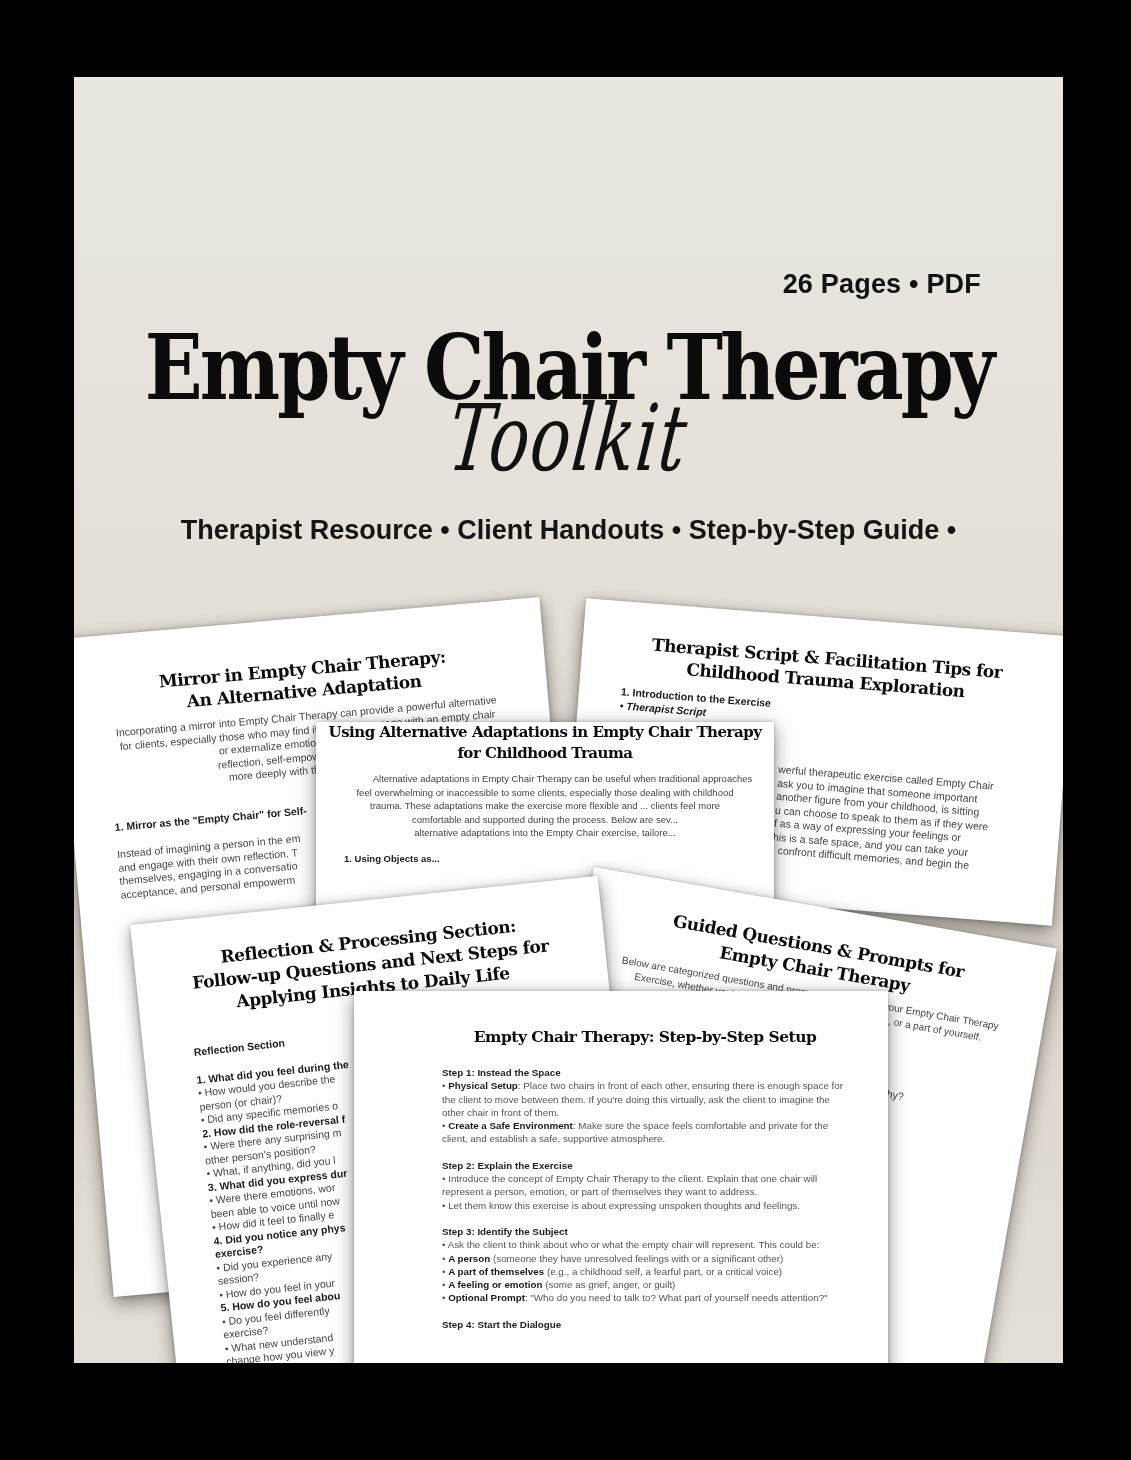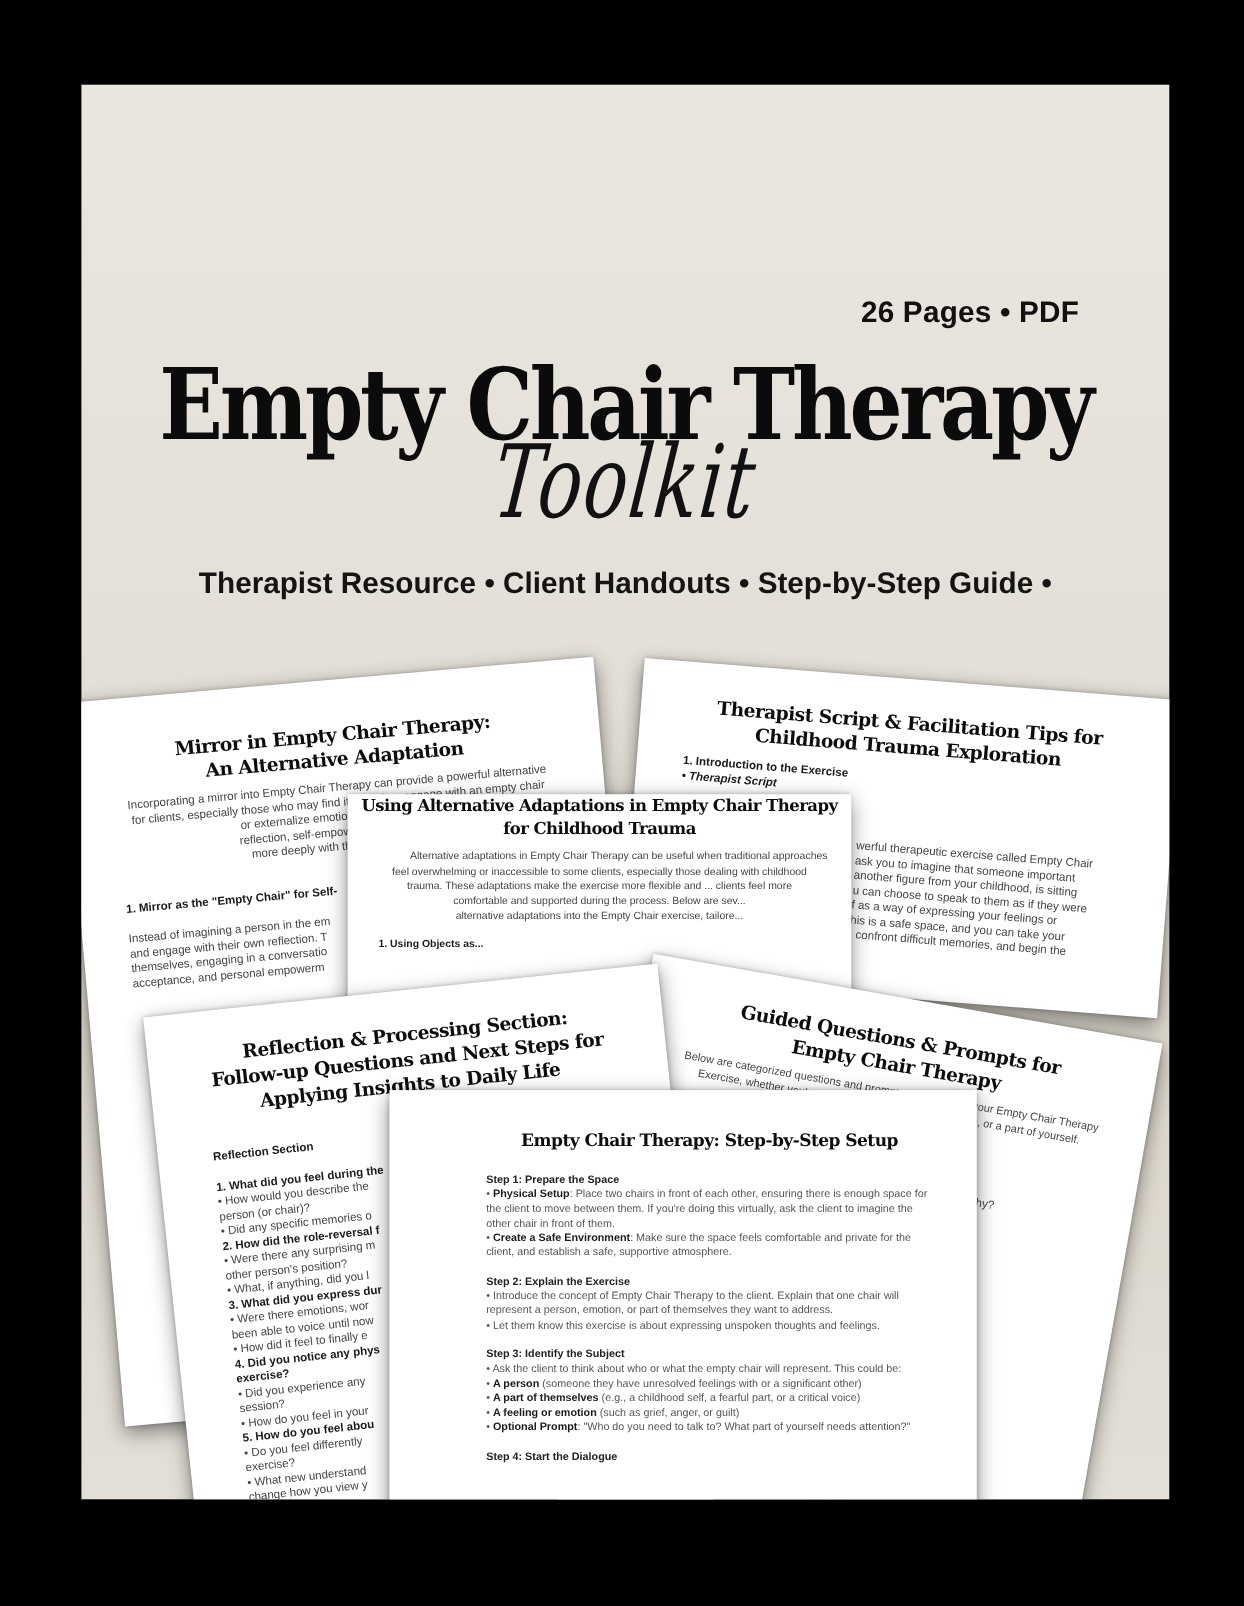--- a/index.html
+++ b/index.html
@@ -156,32 +156,32 @@
       <div class="line">• What new understand</div>
       <div class="line">change how you view y</div>
       <div class="line bold" style="margin-top:14px;">Follow-Up Questions: I</div>
 
     </div>
   </div>
 
   <div class="page" style="left:280px;top:914px;width:486px;height:400px;padding-left:48px;">
     <h3 style="font-size:15.5px;margin-top:36px;">Empty Chair Therapy: Step-by-Step Setup</h3>
     <div style="margin:20px 40px 0 40px;font-size:9.8px;line-height:13.3px;color:#555;">
-      <div class="bold" style="color:#222;">Step 1: Prepare the Space</div>
+      <div class="bold" style="color:#222;">Step 1: Instead the Space</div>
       <div>• <span class="bold">Physical Setup</span><span>: Place two chairs in front of each other, ensuring there is enough space for the client to move between them. If you're doing this virtually, ask the client to imagine the other chair in front of them.</span></div>
       <div>• <span class="bold">Create a Safe Environment</span><span>: Make sure the space feels comfortable and private for the client, and establish a safe, supportive atmosphere.</span></div>
 
       <div class="bold" style="color:#222;margin-top:13px;">Step 2: Explain the Exercise</div>
       <div>• <span>Introduce the concept of Empty Chair Therapy to the client. Explain that one chair will represent a person, emotion, or part of themselves they want to address.</span></div>
       <div>• <span>Let them know this exercise is about expressing unspoken thoughts and feelings.</span></div>
 
       <div class="bold" style="color:#222;margin-top:13px;">Step 3: Identify the Subject</div>
       <div>• <span>Ask the client to think about who or what the empty chair will represent. This could be:</span></div>
       <div>• <span class="bold">A person</span><span> (someone they have unresolved feelings with or a significant other)</span></div>
       <div>• <span class="bold">A part of themselves</span><span> (e.g., a childhood self, a fearful part, or a critical voice)</span></div>
-      <div>• <span class="bold">A feeling or emotion</span><span> (such as grief, anger, or guilt)</span></div>
+      <div>• <span class="bold">A feeling or emotion</span><span> (some as grief, anger, or guilt)</span></div>
       <div>• <span class="bold">Optional Prompt</span><span>: "Who do you need to talk to? What part of yourself needs attention?"</span></div>
 
       <div class="bold" style="color:#222;margin-top:13px;">Step 4: Start the Dialogue</div>
     </div>
   </div>
 
 </div>
 
 </body></html>

